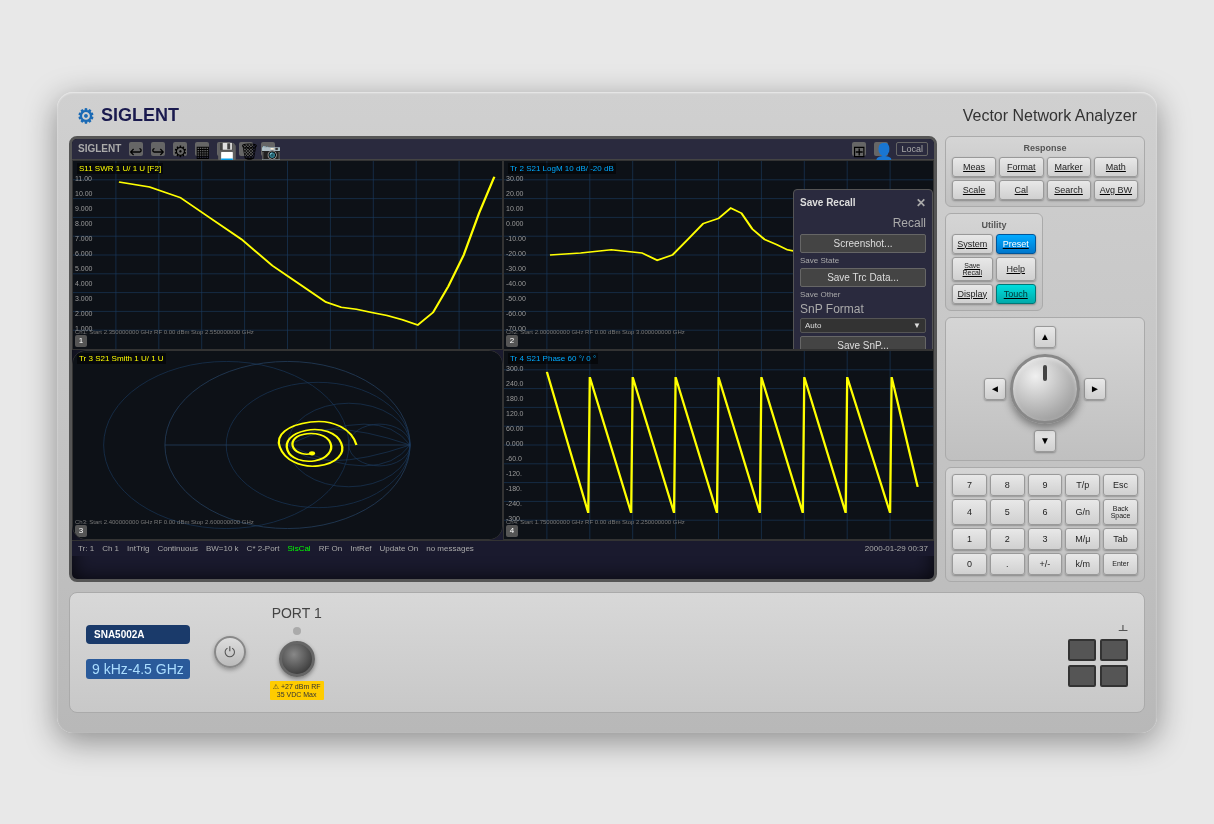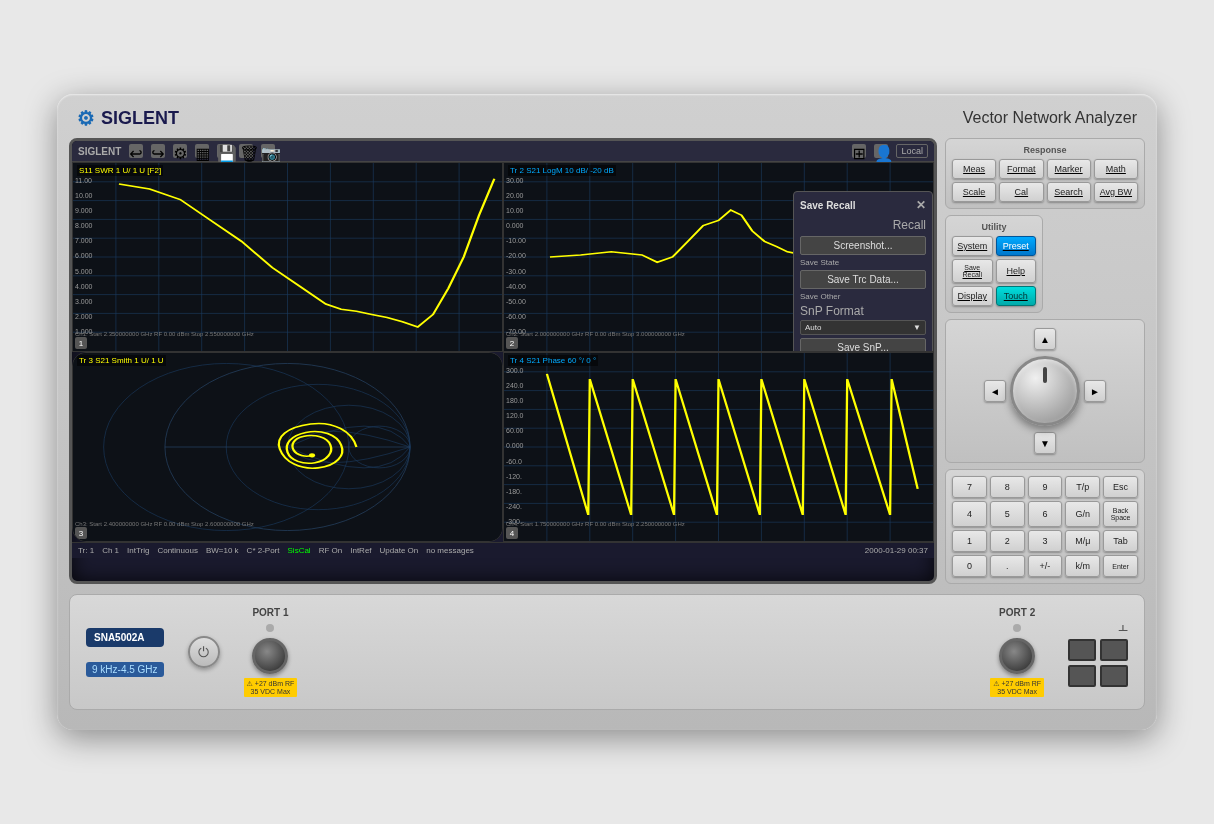--- a/index.html
+++ b/index.html
@@ -390,21 +390,21 @@
       padding: 4px 8px;
       border-radius: 4px;
       font-size: 10px;
       font-weight: bold;
     }
     .model-freq {
       background: #2a5a9a;
       color: #aaddff;
       padding: 2px 6px;
       border-radius: 3px;
-      font-size: 10px;
+      font-size: 14px;
       margin-top: 12px;
     }
     .power-btn {
       width: 32px;
       height: 32px;
       border-radius: 50%;
       background: linear-gradient(180deg, #ddd, #bbb);
       border: 2px solid #888;
       display: flex;
       align-items: center;
@@ -416,23 +416,23 @@
       font-size: 14px;
       color: #555;
     }
     .port-section {
       display: flex;
       flex-direction: column;
       align-items: center;
       gap: 4px;
     }
     .port-label {
-      font-size: 10px;
+      font-size: 14px;
       color: #444;
-      font-weight: bold;
+      font-weight: normal;
     }
     .port-connector {
       width: 36px;
       height: 36px;
       border-radius: 50%;
       background: radial-gradient(circle at 40% 35%, #888, #444 70%, #222);
       border: 3px solid #666;
       box-shadow: 0 2px 4px rgba(0,0,0,0.4);
     }
     .warning-label {
@@ -791,26 +791,20 @@
 
     <div class="port-section">
       <div class="port-label">PORT 1</div>
       <div style="width:8px; height:8px; background:#aaa; border-radius:50%; margin:2px auto;"></div>
       <div class="port-connector"></div>
       <div class="warning-label">⚠ +27 dBm RF<br>35 VDC Max</div>
     </div>
 
     <div style="flex:1;"></div>
 
-    <div class="port-section">
-      <div class="port-label">PORT 2</div>
-      <div style="width:8px; height:8px; background:#aaa; border-radius:50%; margin:2px auto;"></div>
-      <div class="port-connector"></div>
-      <div class="warning-label">⚠ +27 dBm RF<br>35 VDC Max</div>
-    </div>
 
     <div class="usb-area">
       <div style="font-size:16px; color:#555; text-align:center;">⫠</div>
       <div style="display:grid; grid-template-columns:1fr 1fr; gap:4px;">
         <div class="usb-port"></div>
         <div class="usb-port"></div>
         <div class="usb-port"></div>
         <div class="usb-port"></div>
       </div>
     </div>

